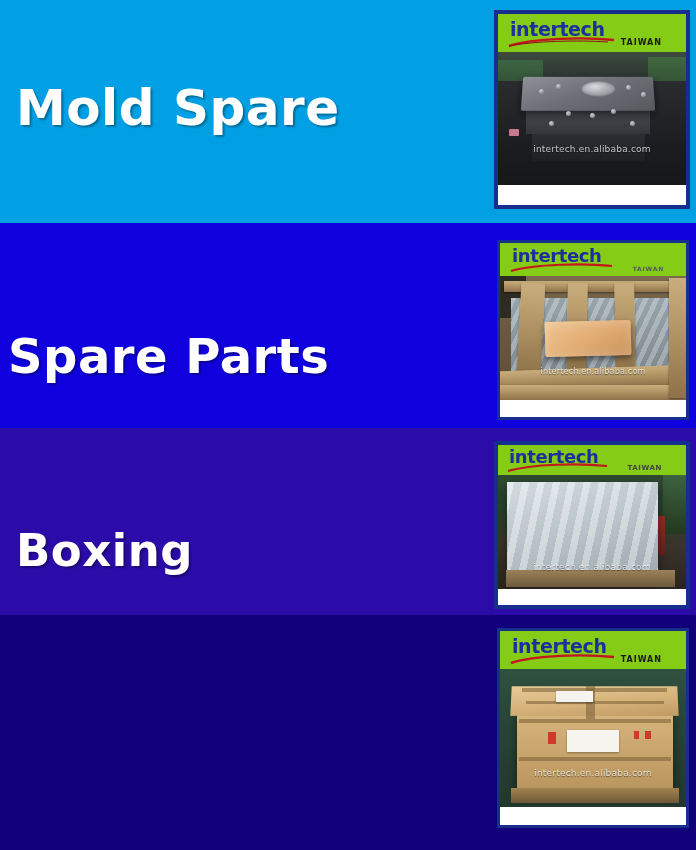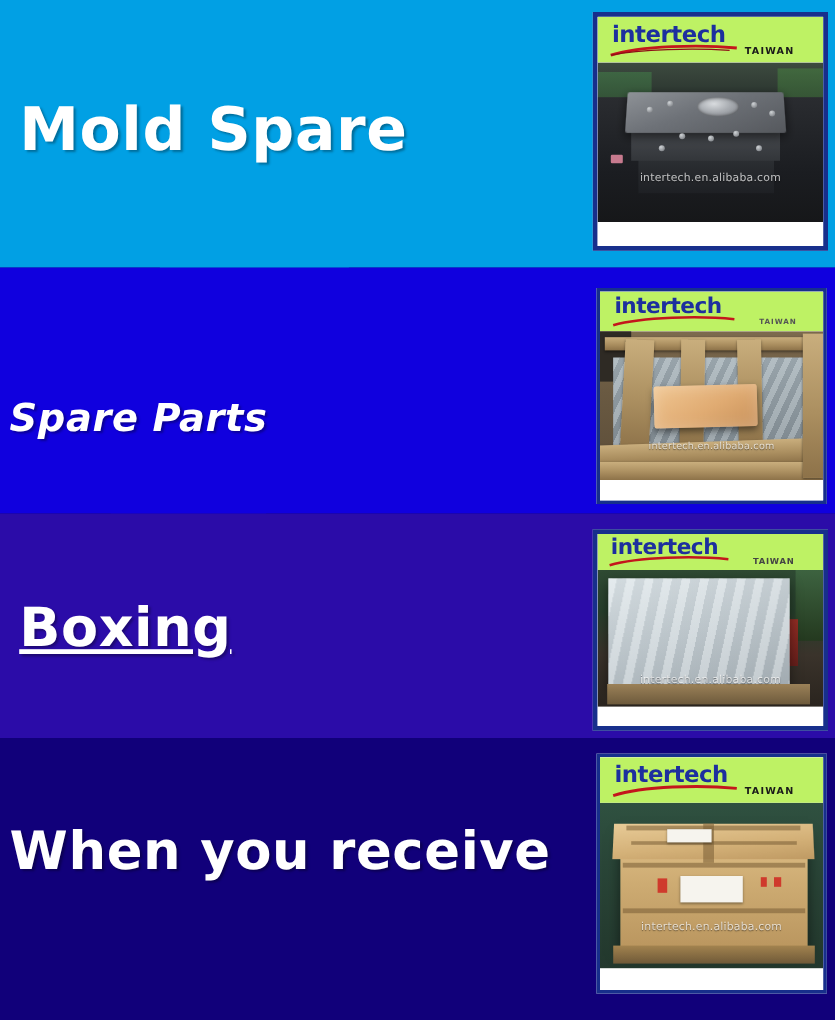--- a/index.html
+++ b/index.html
@@ -42,43 +42,43 @@
   .headline {
     position: absolute;
     color: #ffffff;
     font-weight: bold;
     letter-spacing: 0.5px;
     white-space: nowrap;
     text-shadow: 2px 2px 2px rgba(0,0,0,0.32);
     line-height: 1;
   }
   .h1 { left: 16px; top: 83px;  font-size: 50px; }
-  .h2 { left: 8px;  top: 332px; font-size: 32px; font-style: italic; }
-  .h3 { left: 16px; top: 500px; font-size: 45px; text-decoration: underline; }
+  .h2 { left: 8px;  top: 332px; font-size: 48px; }
+  .h3 { left: 16px; top: 528px; font-size: 45px; }
   .h4 { left: 8px;  top: 688px; font-size: 44px; }
 
   
   .photo-card {
     position: absolute;
     box-sizing: border-box;
     background: #ffffff;
     overflow: hidden;
   }
   .photo-inner {
     position: absolute;
     inset: 0;
     display: flex;
     flex-direction: column;
     background: #ffffff;
   }
 
   
   .brand-strip {
     position: relative;
-    background: #bef264;
+    background: #84cc16;
     flex: 0 0 auto;
     display: block;
     padding-left: 44px;
   }
   .brand-word {
     position: absolute;
     color: #1d2f9e;
     font-weight: bold;
     letter-spacing: -0.4px;
     font-family: "DejaVu Sans", "Liberation Sans", sans-serif;
@@ -295,21 +295,20 @@
           <div class="s3-pallet"></div>
         </div>
         <div class="watermark" style="top:76%; font-size:9px;">intertech.en.alibaba.com</div>
       </div>
       <div class="photo-foot" style="height:16px;"></div>
     </div>
   </div>
 
   <div class="band band-4" style="background:#11007A;"></div>
 
-  <div class="headline h4">When you receive</div>
 
   <div class="photo-card" style="left:497px; top:628px; width:192px; height:200px; border:3px solid #172F8C;">
     <div class="photo-inner">
       <div class="brand-strip" style="height:38px;">
         <div class="brand-word" style="left:12px; top:4px; font-size:19px;">intertech</div>
         <svg class="brand-swoosh" style="left:10px; top:23px;" width="106" height="11" viewBox="0 0 106 11">
           <path d="M1,9 C26,1 74,0 104,3" stroke="#C4161C" stroke-width="2.4" fill="none"></path>
         </svg>
         <div class="brand-sub" style="right:24px; top:24px; font-size:8px; letter-spacing:1px;">TAIWAN</div>
       </div>

